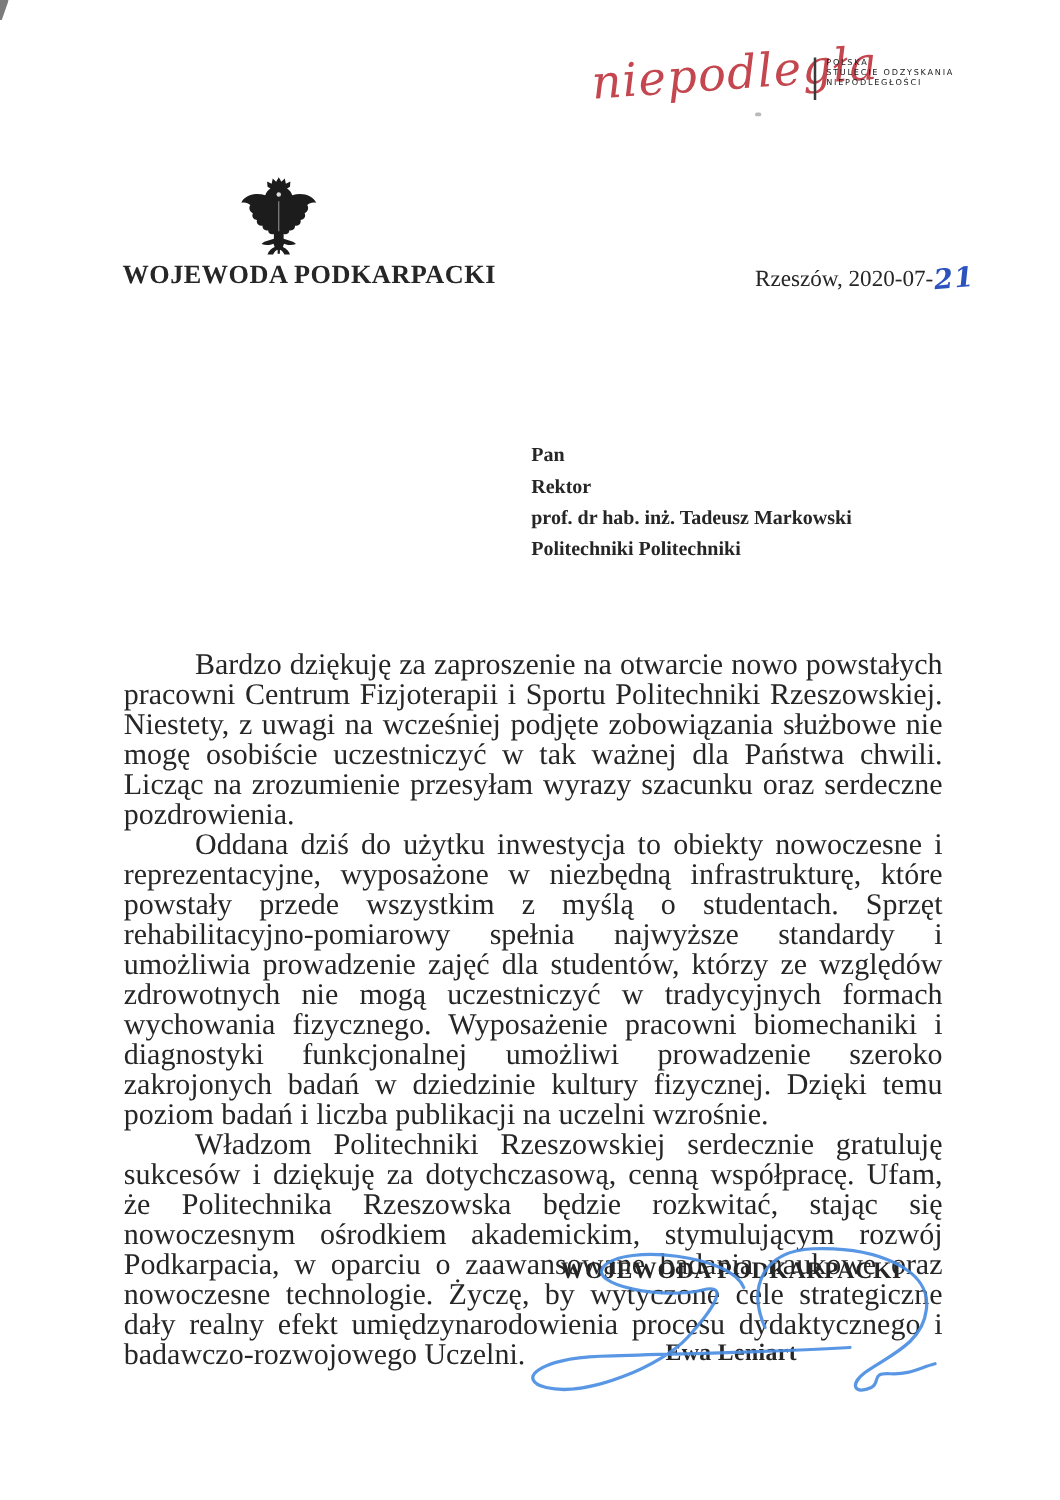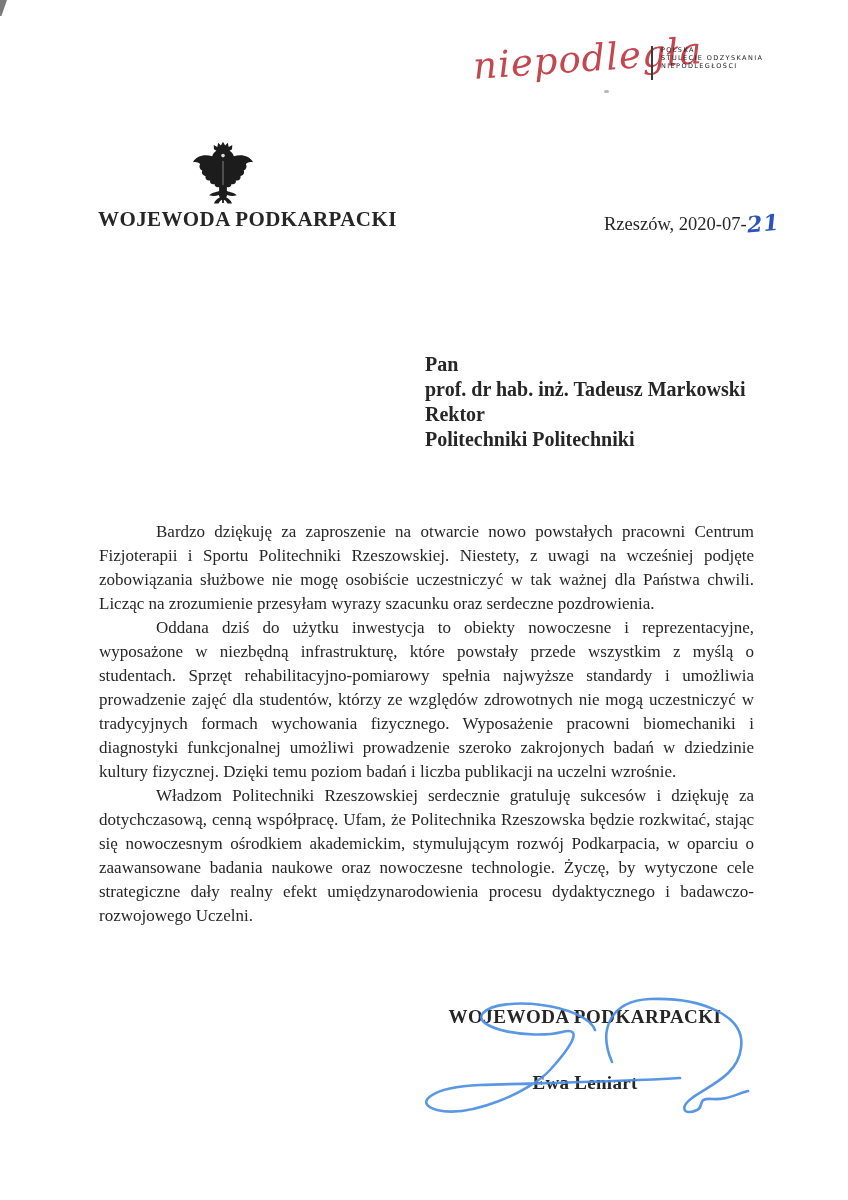--- a/index.html
+++ b/index.html
@@ -58,26 +58,26 @@
     display:inline-block;
     font-family:"DejaVu Serif", serif;
     font-style:italic;font-weight:bold;
     font-size:22px;
     transform:rotate(-5deg) translateY(1px);
     letter-spacing:1px;
   }
   
   .recipient{
     position:absolute;left:425px;top:352px;
-    font-size:20px;font-weight:bold;line-height:25px;font-family:Liberation Serif, serif;
+    font-size:16px;font-weight:bold;line-height:25px;font-family:Liberation Serif, serif;
   }
   
   .body-text{
     position:absolute;left:99px;top:520px;width:655px;
-    font-size:17px;line-height:24px;
+    font-size:24px;line-height:24px;
     text-align:justify;
   }
   .body-text p{margin:0;}
   .body-text p.indent{text-indent:57px;}
   .salutation{margin-top:15px !important;}
   
   .signature-block{
     position:absolute;left:420px;top:1006px;width:330px;
     text-align:center;
   }
@@ -150,22 +150,22 @@
   </svg>
 
   <div class="sender-title">WOJEWODA PODKARPACKI</div>
 
   <div class="dateline">
     <span>Rzeszów, 2020-07-</span><span class="handwritten-day" style="color:#2c52bd">21</span>
   </div>
 
   <div class="recipient">
     <div>Pan</div>
+    <div>Rektor</div>
     <div>prof. dr hab. inż. Tadeusz Markowski</div>
-    <div>Rektor</div>
     <div>Politechniki Politechniki</div>
   </div>
 
   <div class="body-text">
     <p class="indent">Bardzo dziękuję za zaproszenie na otwarcie nowo powstałych pracowni Centrum Fizjoterapii i Sportu Politechniki Rzeszowskiej. Niestety, z uwagi na wcześniej podjęte zobowiązania służbowe nie mogę osobiście uczestniczyć w tak ważnej dla Państwa chwili. Licząc na zrozumienie przesyłam wyrazy szacunku oraz serdeczne pozdrowienia.</p>
     <p class="indent">Oddana dziś do użytku inwestycja to obiekty nowoczesne i reprezentacyjne, wyposażone w niezbędną infrastrukturę, które powstały przede wszystkim z myślą o studentach. Sprzęt rehabilitacyjno-pomiarowy spełnia najwyższe standardy i umożliwia prowadzenie zajęć dla studentów, którzy ze względów zdrowotnych nie mogą uczestniczyć w tradycyjnych formach wychowania fizycznego. Wyposażenie pracowni biomechaniki i diagnostyki funkcjonalnej umożliwi prowadzenie szeroko zakrojonych badań w dziedzinie kultury fizycznej. Dzięki temu poziom badań i liczba publikacji na uczelni wzrośnie.</p>
     <p class="indent">Władzom Politechniki Rzeszowskiej serdecznie gratuluję sukcesów i dziękuję za dotychczasową, cenną współpracę. Ufam, że Politechnika Rzeszowska będzie rozkwitać, stając się nowoczesnym ośrodkiem akademickim, stymulującym rozwój Podkarpacia, w oparciu o zaawansowane badania naukowe oraz nowoczesne technologie. Życzę, by wytyczone cele strategiczne dały realny efekt umiędzynarodowienia procesu dydaktycznego i badawczo-rozwojowego Uczelni.</p>
   </div>
 
   <div class="signature-block">

